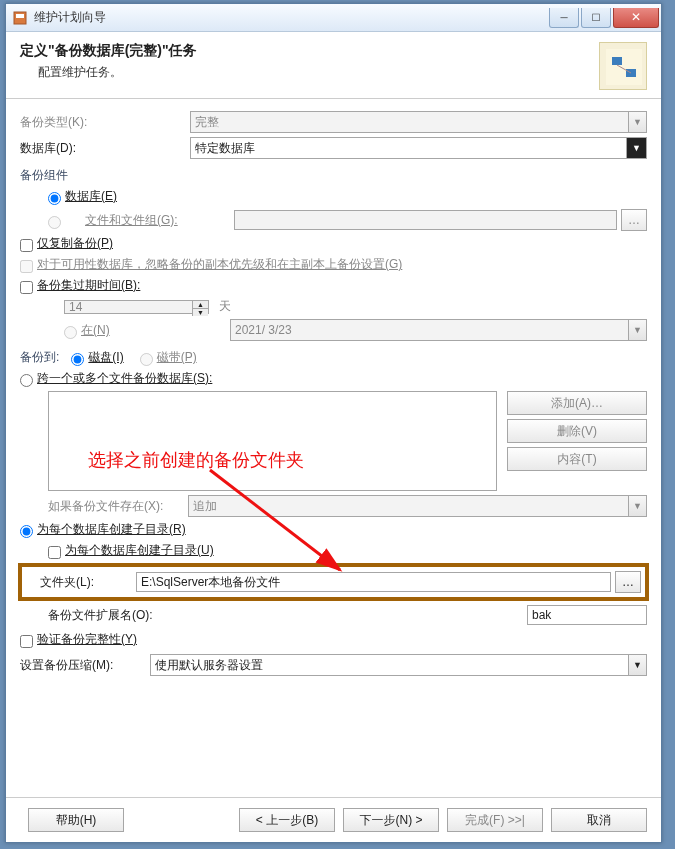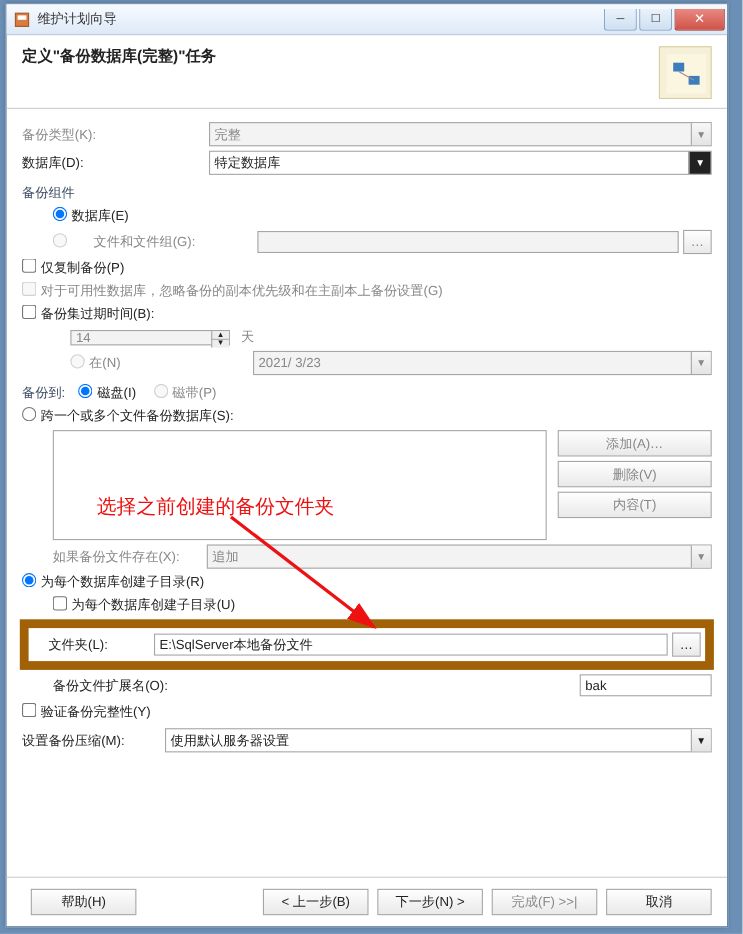--- a/index.html
+++ b/index.html
@@ -98,21 +98,21 @@
     font-size: 9px;
   }
   .combo.big-arrow .arrow {
     background: #222; color: #fff;
     width: 20px;
   }
   .indent1 { padding-left: 28px; }
   .indent2 { padding-left: 44px; }
   .section-title { color: #3b4a63; margin: 8px 0 4px 0; }
   input[type=radio], input[type=checkbox] { margin: 0 4px 0 0; vertical-align: middle; }
-  .radio-label, .check-label { display: inline-flex; align-items: flex-start; margin-right: 16px; }
+  .radio-label, .check-label { display: inline-flex; align-items: flex-end; margin-right: 16px; text-decoration: underline; }
   .textbox {
     border: 1px solid #a6a6a6;
     background: #fff;
     height: 20px;
     padding: 0 4px;
     display: flex; align-items: center;
   }
   .textbox.disabled { background: #f3f3f3; color: #888; }
   .spinner {
     width: 145px;
@@ -143,21 +143,21 @@
   .btn.disabled { color:#888; }
   .btn.wide { width: 140px; }
   .ellipsis-btn {
     width: 26px; height: 22px;
     border: 1px solid #a6a6a6;
     background: linear-gradient(#fefefe, #e9e9e9);
     display:inline-flex; align-items:center; justify-content:center;
     margin-left: 4px;
   }
   .redbox {
-    border: 8px solid #a16207;
+    border: 4px solid #a16207;
     padding: 4px;
     margin: 4px -2px;
     position: relative;
   }
   .footer {
     border-top: 1px solid #ccc;
     padding: 10px 14px;
     display:flex; align-items:center;
   }
   .footer .spacer { flex:1; }
@@ -189,20 +189,21 @@
     <div class="win-btns">
       <div class="win-btn">─</div>
       <div class="win-btn">☐</div>
       <div class="win-btn close">✕</div>
     </div>
   </div>
 
   <div class="header">
     <div class="header-text">
       <h2>定义"备份数据库(完整)"任务</h2>
+      <div class="sub">配置维护任务。</div>
     </div>
     <div class="header-icon">
       <svg width="48" height="48">
           <rect x="6" y="6" width="36" height="36" fill="#fbf6e0"></rect>
           <rect x="12" y="14" width="10" height="8" fill="#3b7dbd"></rect>
           <rect x="26" y="26" width="10" height="8" fill="#3b7dbd"></rect>
           <line x1="17" y1="22" x2="31" y2="30" stroke="#a88" stroke-width="1"></line>
         </svg>
     </div>
   </div>

